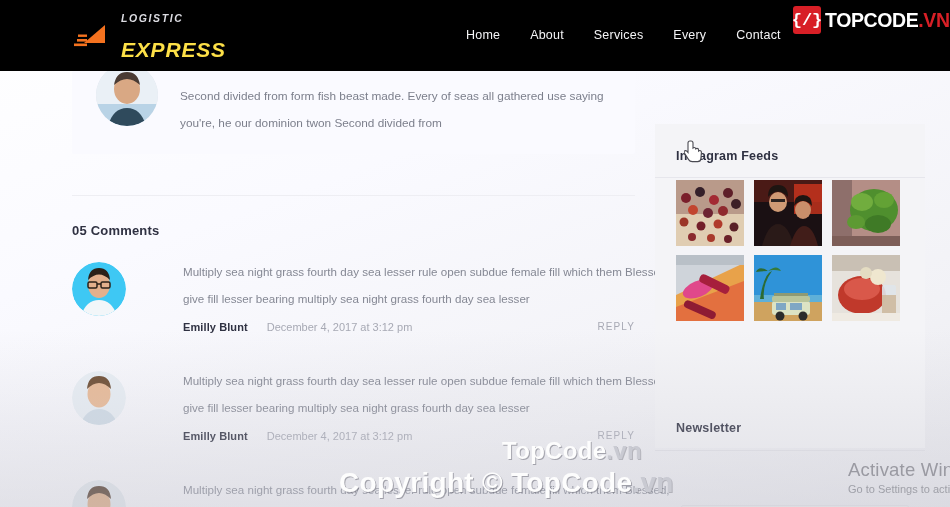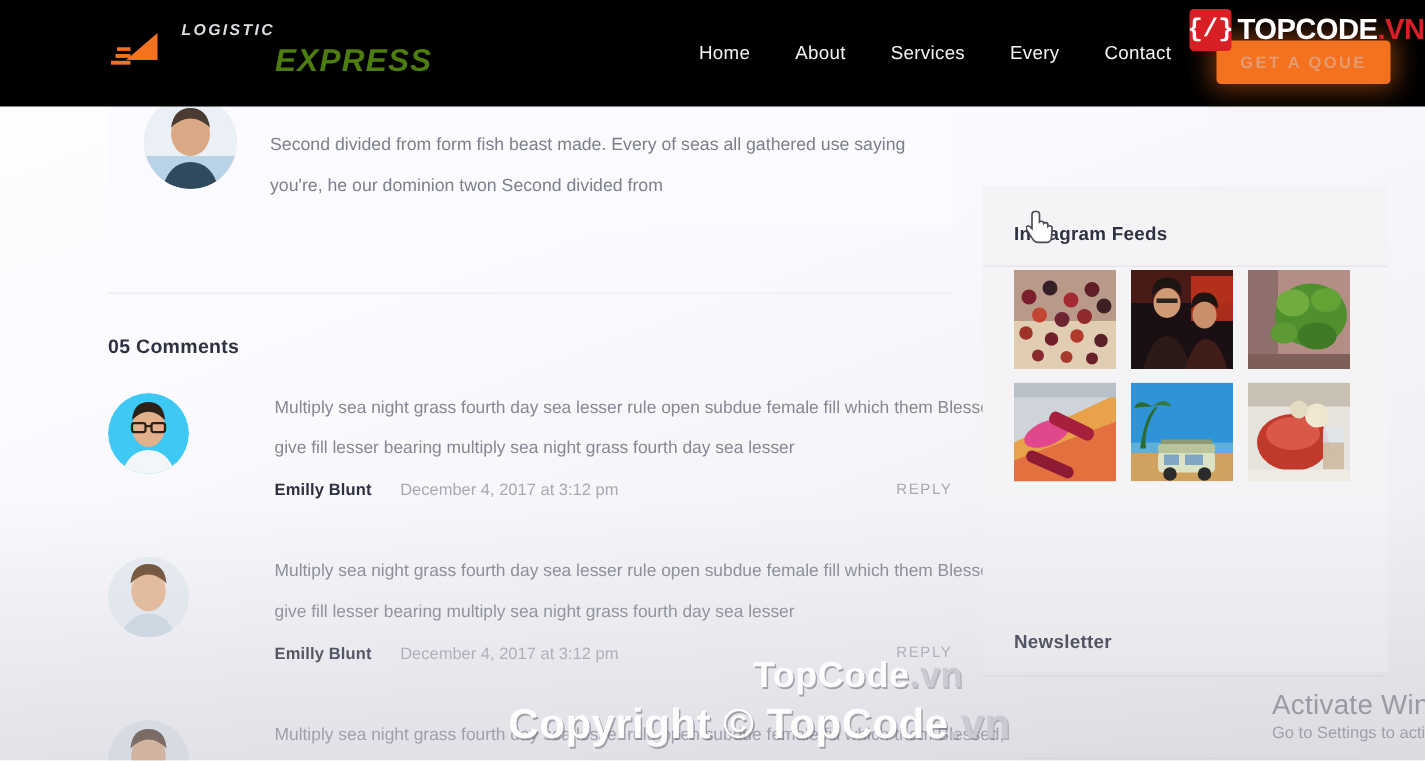--- a/index.html
+++ b/index.html
@@ -13,24 +13,24 @@
           background: linear-gradient(160deg,#ffffff 0%, #fafaff 35%, #f2f2f6 75%, #e9e9ee 100%); }
 
   
   #header {
     position: absolute; left: 0; top: 0; width: 950px; height: 71px;
     background: #000000; z-index: 40;
   }
   #brand { position: absolute; left: 72px; top: 13px; display: flex; align-items: center; gap: 9px; }
   .logo-mark { width: 40px; height: 40px; position: relative; }
   .logo-mark svg { display: block; }
-  .brand-text { display: flex; justify-content: center; line-height: 1; }
+  .brand-text { display: flex; flex-direction: column; justify-content: center; line-height: 1; }
   .brand-top { color: #dcdce2; font-size: 10.5px; font-weight: bold; letter-spacing: 1.6px;
                font-style: italic; font-family: "Liberation Sans", sans-serif; }
-  .brand-bottom { color: #4d7c0f; font-size: 21px; font-weight: bold; letter-spacing: 0.8px;
+  .brand-bottom { color: #fde047; font-size: 21px; font-weight: bold; letter-spacing: 0.8px;
                   font-style: italic; margin-top: 15px; font-family: "Liberation Sans", sans-serif; }
 
   #nav { position: absolute; left: 451px; top: 28px; display: flex; gap: 0; }
   #nav a { color: #f4f4f6; font-size: 12.5px; text-decoration: none; padding: 0 15px; letter-spacing: .2px; }
   #nav a:first-child { padding-left: 15px; }
 
   #cta {
     position: absolute; left: 811px; top: 27px; width: 116px; height: 29px;
     background: #f4721f; border-radius: 3px;
     box-shadow: 0 0 16px 4px rgba(244,114,31,.45);
@@ -158,21 +158,20 @@
     </div>
 
     <nav id="nav">
       <a href="#">Home</a>
       <a href="#">About</a>
       <a href="#">Services</a>
       <a href="#">Every</a>
       <a href="#">Contact</a>
     </nav>
 
-    <div id="cta">GET A QOUE</div>
   </div>
 
   <div id="tc-logo">
     <div id="tc-badge">
       <span class="bb">{/}</span>
     </div>
     <div id="tc-word">
       <span class="w">TOP</span><span class="w">CODE</span><span class="r">.VN</span>
     </div>
   </div>

